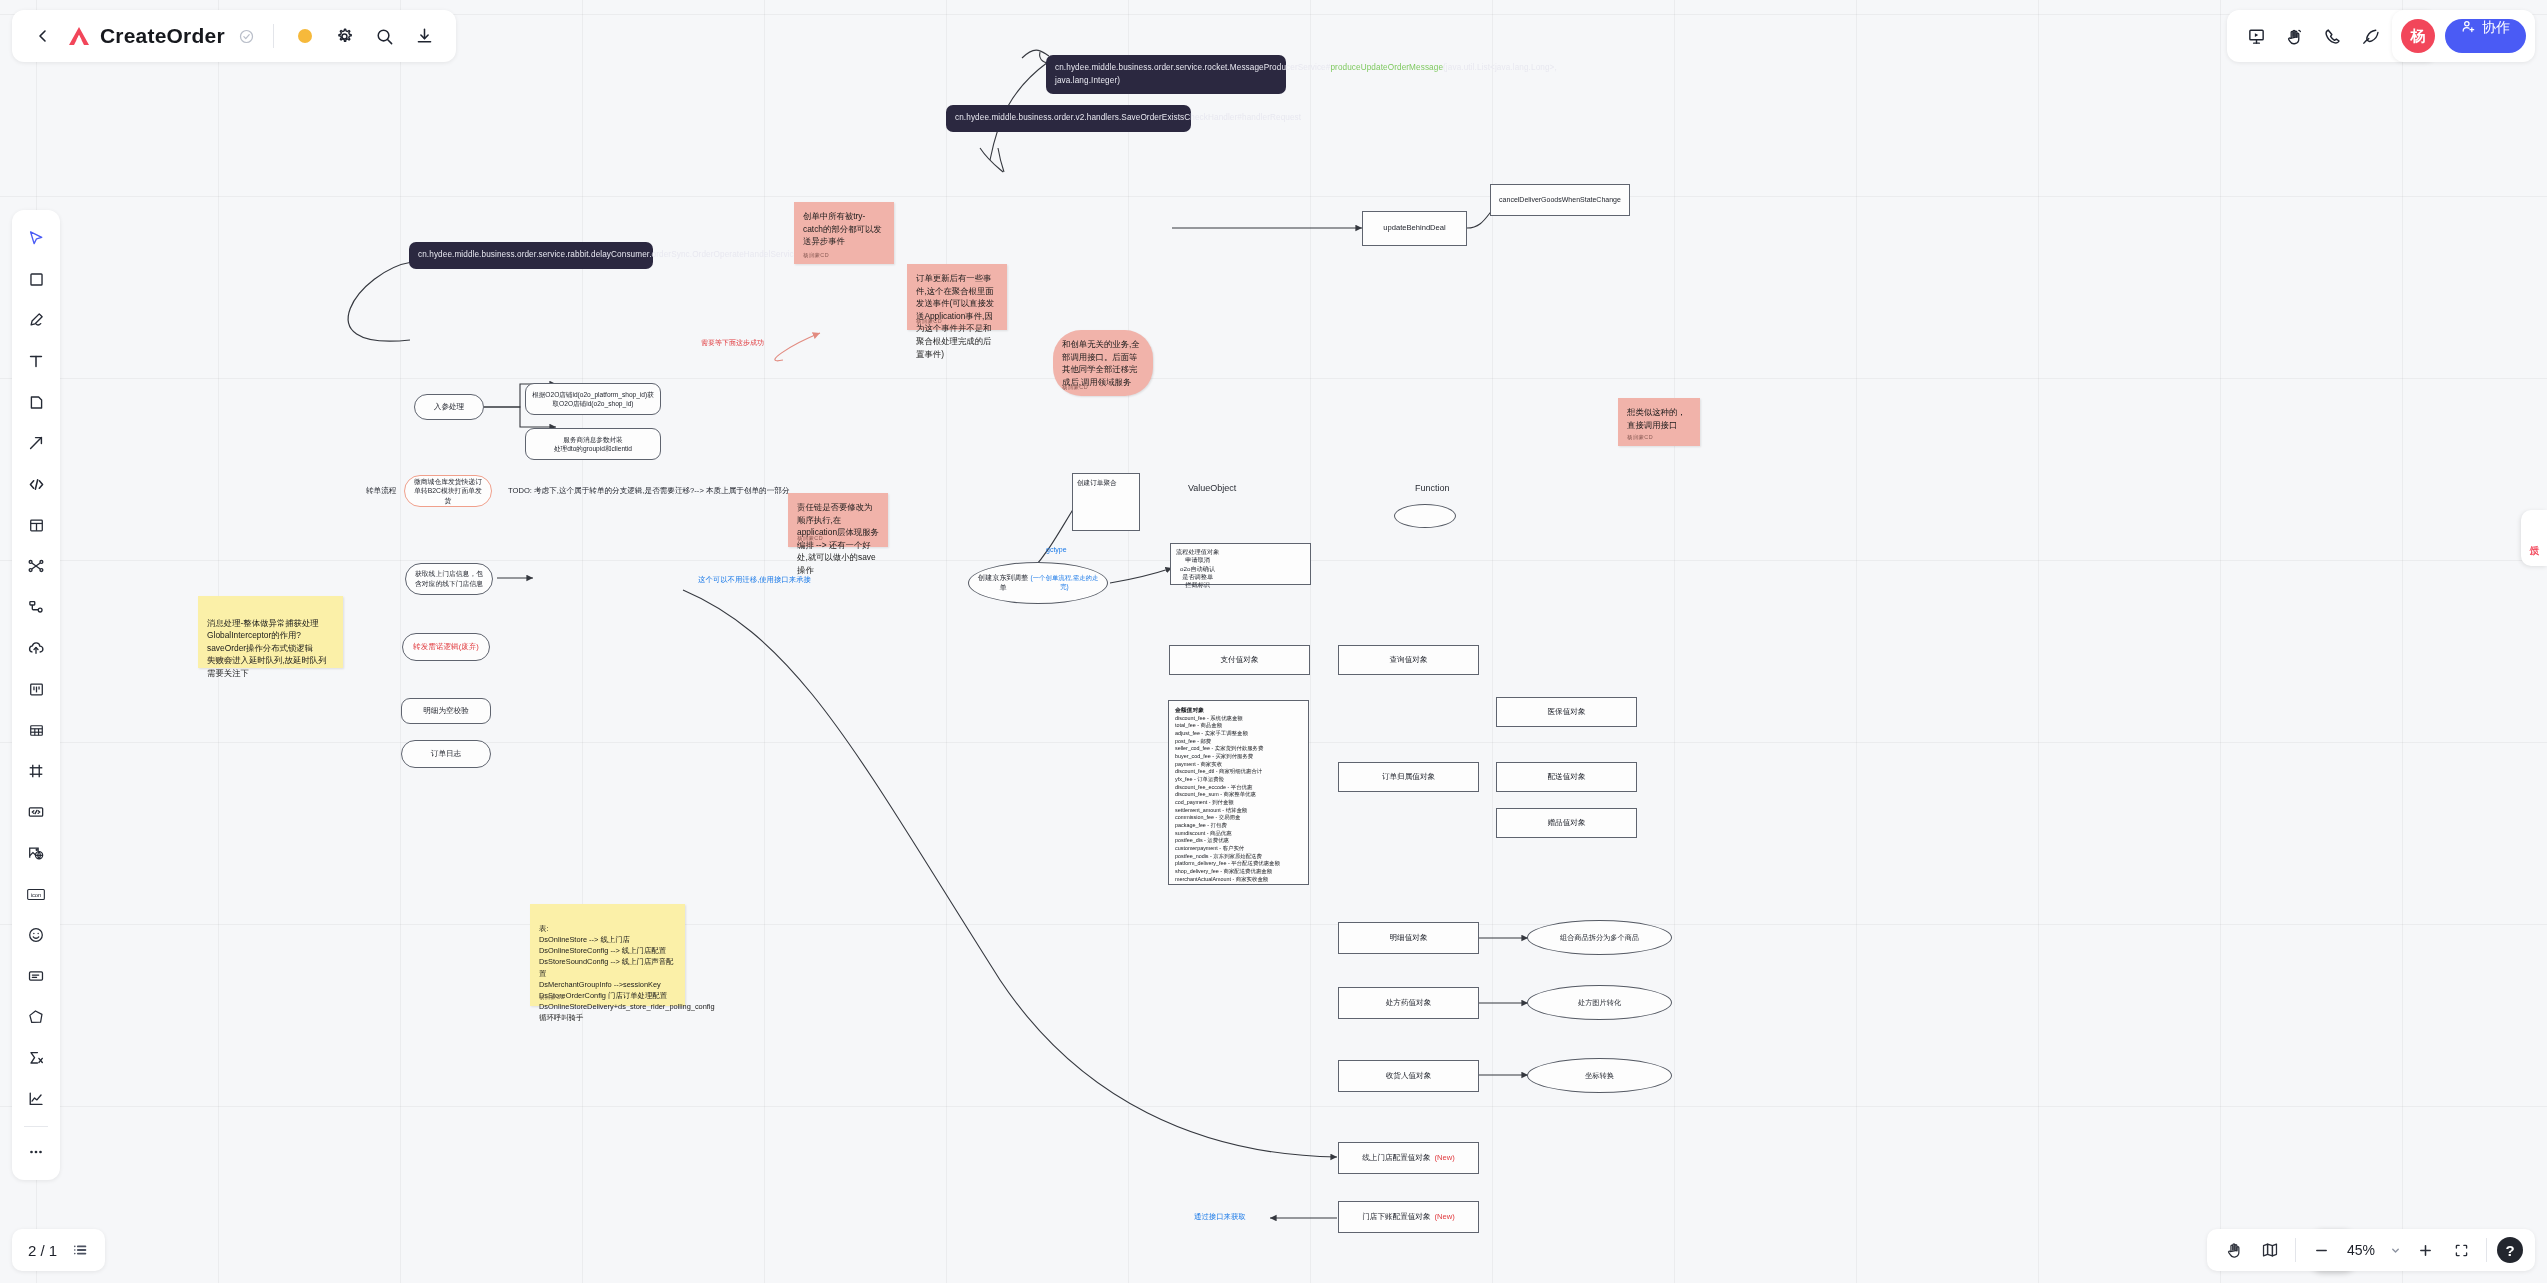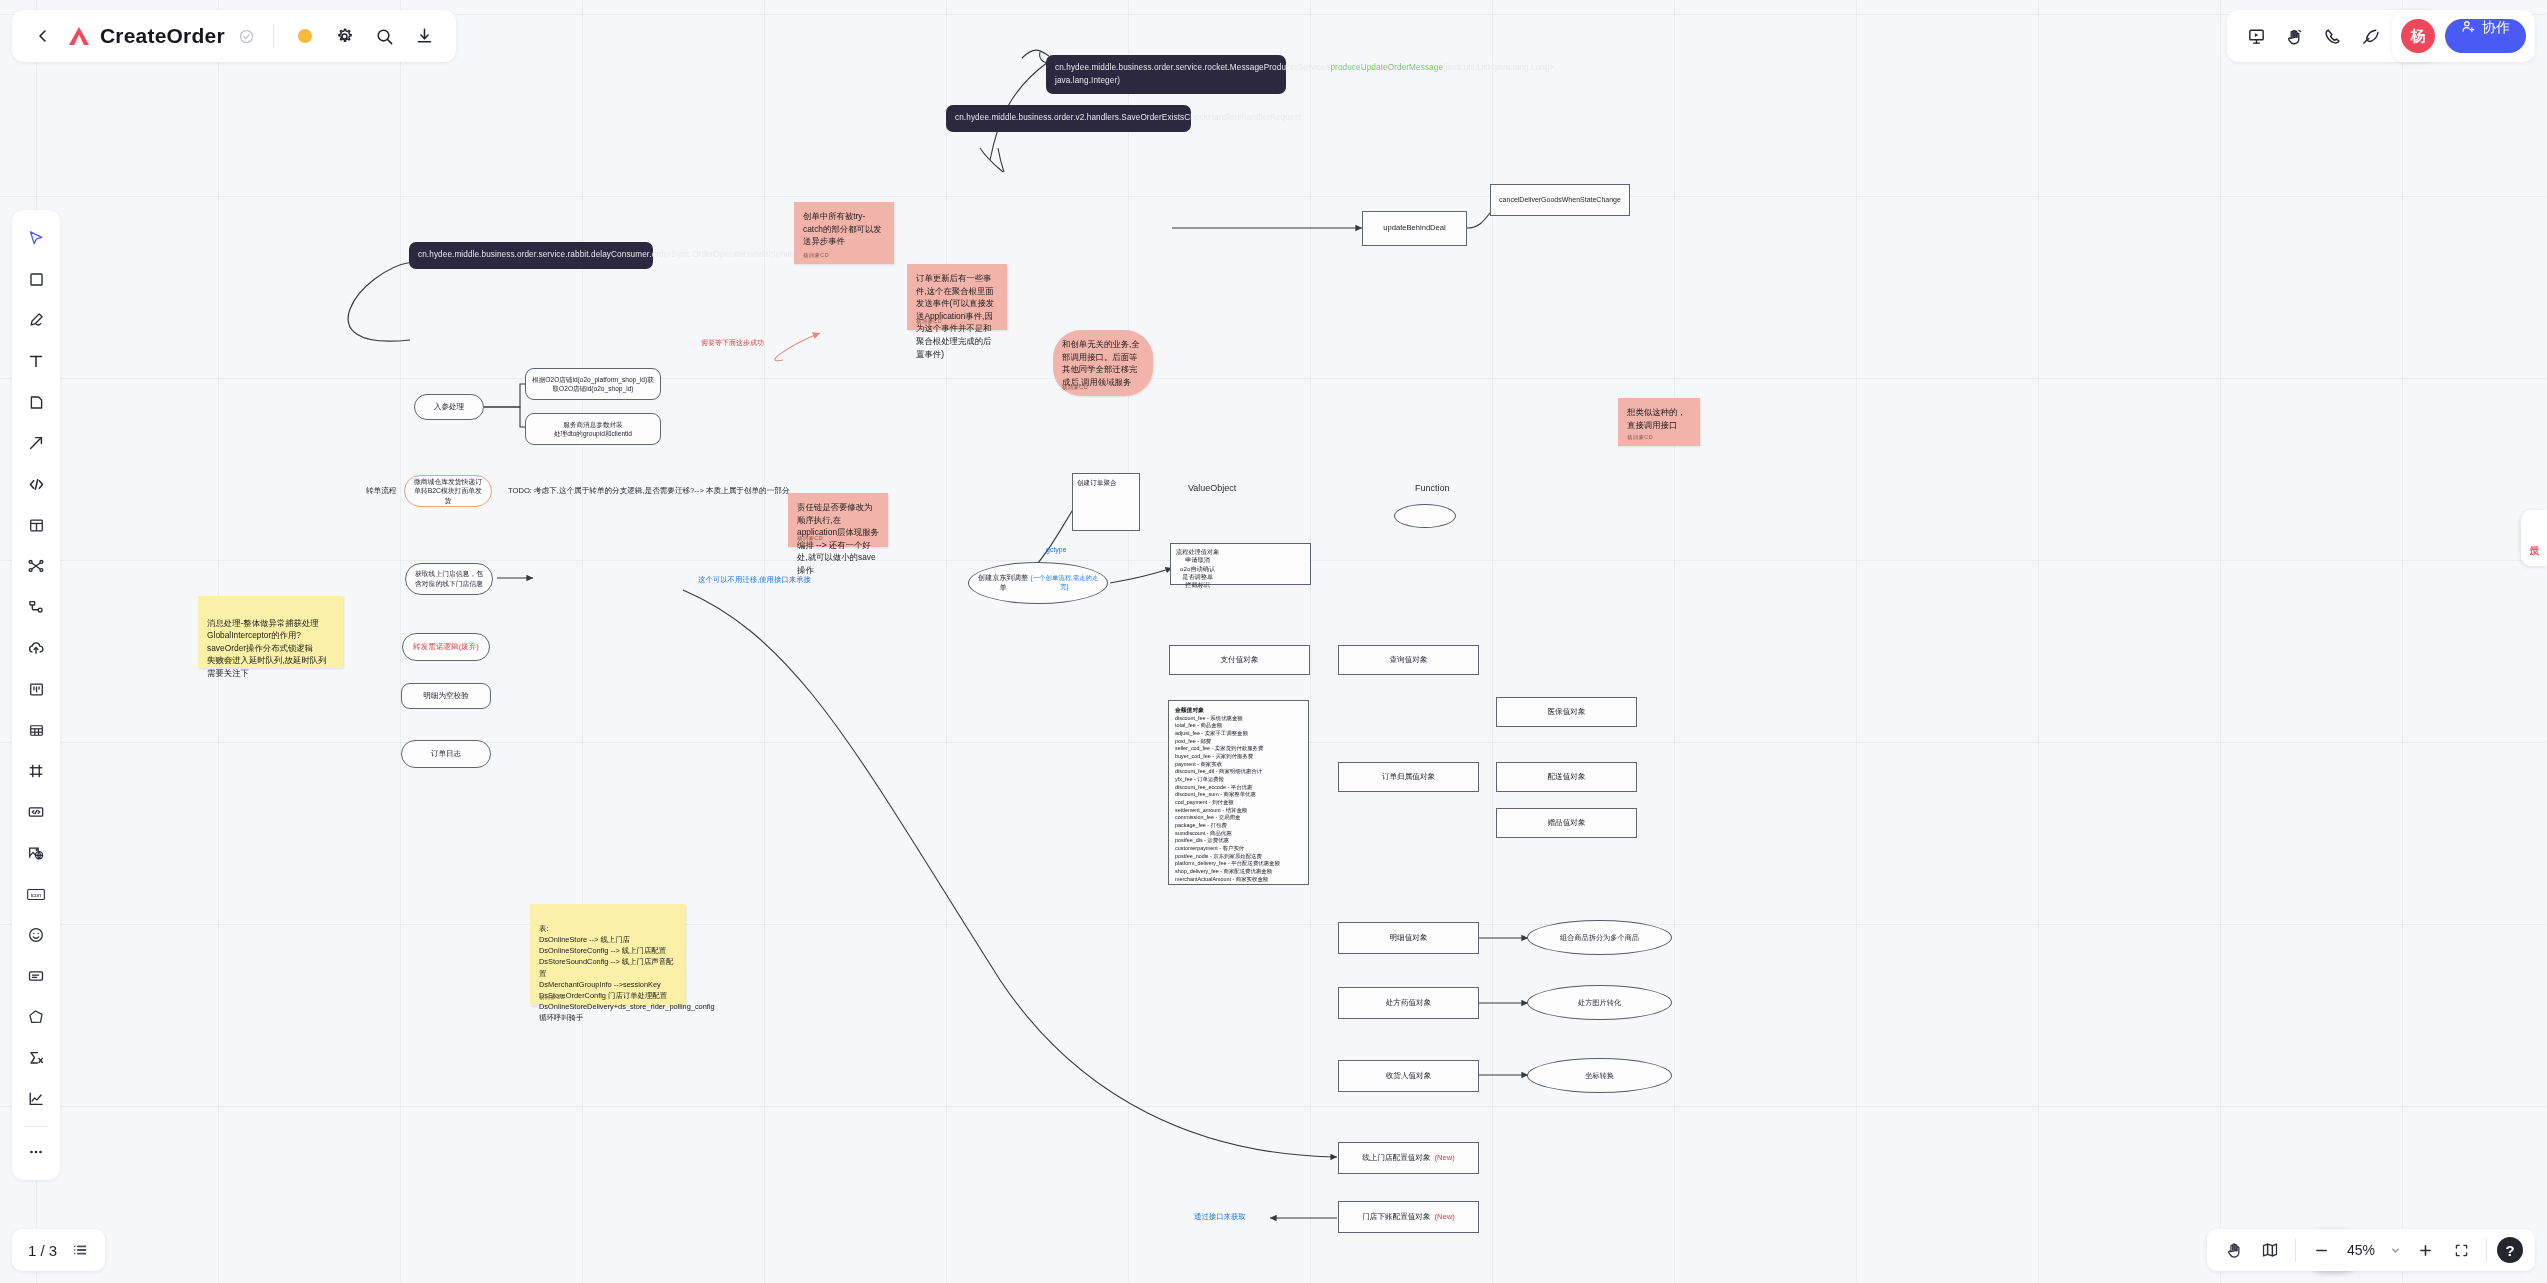--- a/index.html
+++ b/index.html
@@ -106,21 +106,21 @@
   .frame {
     border:1.4px solid #5a5f6b; background:rgba(255,255,255,0.45);
   }
   .frame-label { position:absolute; left:4px; top:3px; font-size:7.2px; color:#2a2d35; font-weight:600; }
 
   .rbox {
     border:1px solid #5f646f; background:#fdfdfd;
     display:flex; align-items:center; justify-content:center; text-align:center;
     font-size:7.6px; color:#1d2029; line-height:1.4; padding:4px 6px;
   }
-  .rbox.rounded { border-radius:9px; }
+  .rbox.rounded { border-radius:9px;margin-top:15px; }
   .rbox.pill    { border-radius:40px; }
   .rbox.peach   { border-color:#f0a08c; color:#1d2029; }
   .rbox .red    { color:#e0383c; }
   .listbox {
     border:1px solid #5f646f; background:#fdfdfd; padding:5px 6px;
     font-size:5.4px; line-height:1.42; color:#16181d;
   }
   .listbox b { font-size:5.8px; }
   .ellipse {
     border:1px solid #555a64; border-radius:50%; background:#fdfdfd;
@@ -616,21 +616,21 @@
         <circle cx="15" cy="10" r="1.5"></circle>
     </svg>
   </div>
 </div>
 
 <div class="edge-tab">
   <span>反馈</span>
 </div>
 
 <div class="pagebar">
-  <span>1 / 3</span>
+  <span>2 / 1</span>
   <span style="display:flex;">
     <svg width="18" height="18" viewBox="0 0 20 20" fill="none" stroke="#4b5160" stroke-width="2" stroke-linecap="round">
       <circle cx="4.2" cy="6" r=".9" fill="#4b5160" stroke="none"></circle>
         <path d="M7.6 6 H16"></path>
       <circle cx="4.2" cy="10" r=".9" fill="#4b5160" stroke="none"></circle>
         <path d="M7.6 10 H16"></path>
       <circle cx="4.2" cy="14" r=".9" fill="#4b5160" stroke="none"></circle>
         <path d="M7.6 14 H16"></path>
     </svg>
   </span>

